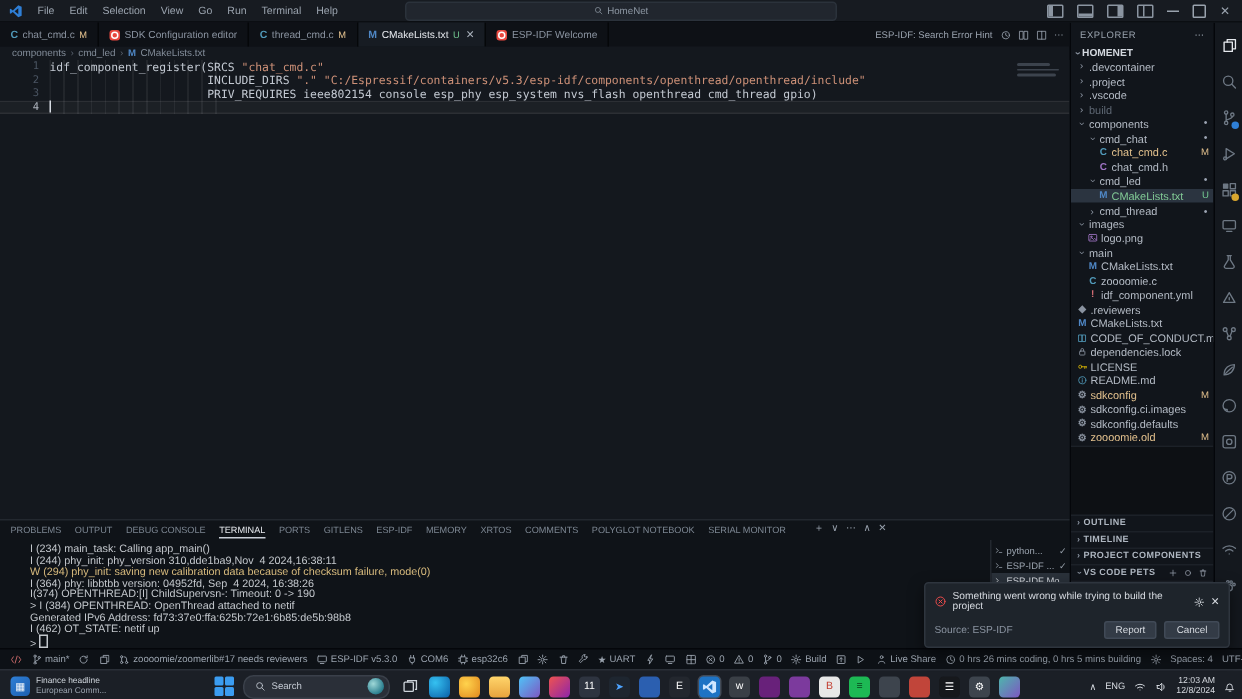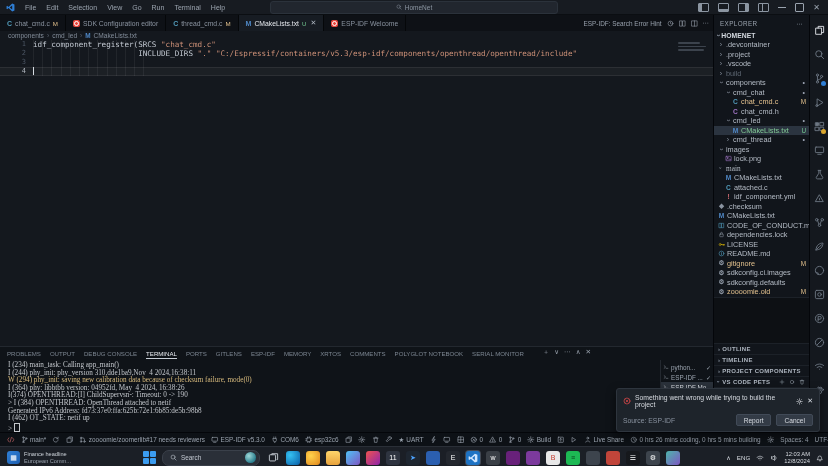--- a/index.html
+++ b/index.html
@@ -55,21 +55,21 @@
   .minimap{position:absolute;top:2px;right:3px;width:32px;height:40px}
   .minimap i{display:block;height:1.5px;background:#3c434d;margin-bottom:2px;border-radius:1px}
 
   
   .panel{height:85px;background:#0f1318;border-top:1px solid #23282f;display:flex;flex-direction:column;position:relative}
   .panel-tabs{height:13px;display:flex;align-items:center;gap:9px;padding:0 7px;font-size:6.1px;color:#7c8692;white-space:nowrap;overflow:hidden}
   .panel-tab{cursor:default;padding:1px 0}
   .panel-tab.active{color:#e6e9ee;border-bottom:1px solid #c9cfd7}
   .panel-actions{position:absolute;right:122px;top:1px;display:flex;gap:5px;font-size:6.6px;color:#98a1ad}
   .panel-body{flex:1;display:flex;min-height:0}
-  .term-out{flex:1;padding:2px 0 0 8px;font-family:Liberation Serif, serif;font-size:7.2px;line-height:7.6px;color:#c3c7cc;overflow:hidden}
+  .term-out{flex:1;padding:2px 0 0 20px;font-family:Liberation Sans, sans-serif;font-size:7.2px;line-height:7.6px;color:#c3c7cc;overflow:hidden}
   .term-line{white-space:pre}
   .term-line.warn{color:#d7ba7d}
   .cursor-term{display:inline-block;width:4px;height:7px;border:1px solid #c3c7cc;vertical-align:-1px;margin-left:2px}
   .term-list{width:52px;border-left:1px solid #23282f;padding-top:2px;font-size:6.3px;color:#9aa3ae}
   .term-row{display:flex;align-items:center;gap:2px;height:10px;padding:0 2px;white-space:nowrap;overflow:hidden}
   .term-row.selected{background:#2a313a;color:#d6dae0}
   .term-row .chk{margin-left:auto;font-size:6px;color:#9aa3ae}
 
   
   .sidebar{width:95px;background:#11151b;border-left:1px solid #04060a;display:flex;flex-direction:column;font-size:7.3px}
@@ -240,20 +240,21 @@
             <div class="code-line">
               <span class="gutter">1</span>
               <span class="code-text"><span>idf_component_register(SRCS </span><span class="seg-str">"chat_cmd.c"</span></span>
             </div>
             <div class="code-line">
               <span class="gutter">2</span>
               <span class="code-text"><span>                       INCLUDE_DIRS </span><span class="seg-str">"."</span><span> </span><span class="seg-str">"C:/Espressif/containers/v5.3/esp-idf/components/openthread/openthread/include"</span></span>
             </div>
             <div class="code-line">
               <span class="gutter">3</span>
+              <span class="code-text"><span>                       PRIV_REQUIRES ieee802154 console esp_phy esp_system nvs_flash openthread cmd_thread gpio)</span></span>
             </div>
             <div class="code-line current">
               <span class="gutter">4</span>
               <span class="code-text"></span>
               <span class="cursor-editor"></span>
             </div>
           </div>
         <div class="minimap">
             <i style="width:22px"></i>
             <i style="width:28px"></i>
@@ -281,21 +282,21 @@
             <span>∨</span>
             <span>⋯</span>
             <span>∧</span>
             <span>✕</span>
           </div>
         <div class="panel-body">
           <div class="term-out" id="term-out">
               <div class="term-line">I (234) main_task: Calling app_main()</div>
               <div class="term-line">I (244) phy_init: phy_version 310,dde1ba9,Nov  4 2024,16:38:11</div>
               <div class="term-line warn">W (294) phy_init: saving new calibration data because of checksum failure, mode(0)</div>
-              <div class="term-line">I (364) phy: libbtbb version: 04952fd, May  4 2024, 16:38:26</div>
+              <div class="term-line">I (364) phy: libbtbb version: 04952fd, Sep  4 2024, 16:38:26</div>
               <div class="term-line">I(374) OPENTHREAD:[I] ChildSupervsn-: Timeout: 0 -&gt; 190</div>
               <div class="term-line">&gt; I (384) OPENTHREAD: OpenThread attached to netif</div>
               <div class="term-line">Generated IPv6 Address: fd73:37e0:ffa:625b:72e1:6b85:de5b:98b8</div>
               <div class="term-line">I (462) OT_STATE: netif up</div>
               <div class="term-line">&gt;<span class="cursor-term"></span></div>
             </div>
           <div class="term-list" id="term-list">
               <div class="term-row">
                 <span class="ic">
                   <svg width="6" height="6" viewBox="0 0 16 16">
@@ -375,58 +376,58 @@
           <div class="tree-row" style="padding-left: 11px;">
             <span class="chev" style="transform: rotate(90deg);">›</span>
             <span>cmd_led</span>
             <span class="dot">•</span>
           </div>
           <div class="tree-row untracked selected" style="padding-left: 18px;">
             <span class="fic" style="color: rgb(79, 135, 197);">M</span>
             <span>CMakeLists.txt</span>
             <span class="gbadge" style="color: rgb(115, 201, 145);">U</span>
           </div>
-          <div class="tree-row" style="padding-left: 11px;">
+          <div class="tree-row" style="padding-left: 11px; align-items: flex-end;">
             <span class="chev">›</span>
             <span>cmd_thread</span>
             <span class="dot">•</span>
           </div>
           <div class="tree-row" style="padding-left: 4px;">
             <span class="chev" style="transform: rotate(90deg);">›</span>
             <span>images</span>
           </div>
           <div class="tree-row" style="padding-left: 11px;">
             <span class="ic" style="color:#a074c4">
               <svg width="7" height="7" viewBox="0 0 16 16">
                 <rect x="2" y="3" width="12" height="10" rx="1"></rect>
                 <circle cx="5.8" cy="6.5" r="1.1"></circle>
                 <path d="M3 11.5l3.5-3.5 2.7 2.7 1.8-1.8 2.5 2.6"></path>
               </svg>
             </span>
-            <span>lock.png</span>
-          </div>
-          <div class="tree-row" style="padding-left: 4px; font-family: Liberation Serif, serif;">
+            <span>logo.png</span>
+          </div>
+          <div class="tree-row" style="padding-left: 4px;">
             <span class="chev" style="transform: rotate(90deg);">›</span>
             <span>main</span>
           </div>
           <div class="tree-row" style="padding-left: 11px;">
             <span class="fic" style="color: rgb(79, 135, 197);">M</span>
             <span>CMakeLists.txt</span>
           </div>
           <div class="tree-row" style="padding-left: 11px;">
             <span class="fic" style="color: rgb(81, 154, 186);">C</span>
-            <span>attached.c</span>
+            <span>zoooomie.c</span>
           </div>
           <div class="tree-row" style="padding-left: 11px;">
             <span class="fic" style="color: rgb(211, 109, 116);">!</span>
             <span>idf_component.yml</span>
           </div>
           <div class="tree-row" style="padding-left: 4px;">
             <span class="fic" style="color: rgb(138, 147, 160);">◆</span>
-            <span>.checksum</span>
+            <span>.reviewers</span>
           </div>
           <div class="tree-row" style="padding-left: 4px;">
             <span class="fic" style="color: rgb(79, 135, 197);">M</span>
             <span>CMakeLists.txt</span>
           </div>
           <div class="tree-row" style="padding-left: 4px;">
             <span class="ic" style="color:#519aba">
               <svg width="7" height="7" viewBox="0 0 16 16">
                 <path d="M3 3h4.6v10H3zM8.4 3H13v10H8.4z"></path>
               </svg>
@@ -455,21 +456,21 @@
             <span class="ic" style="color:#519aba">
               <svg width="7" height="7" viewBox="0 0 16 16">
                 <circle cx="8" cy="8" r="5.5"></circle>
                 <path d="M8 7.2V11M8 5.2h.01"></path>
               </svg>
             </span>
             <span>README.md</span>
           </div>
           <div class="tree-row mod" style="padding-left: 4px;">
             <span class="fic" style="color: rgb(138, 147, 160);">⚙</span>
-            <span>gitignore</span>
+            <span>sdkconfig</span>
             <span class="gbadge" style="color: rgb(226, 192, 141);">M</span>
           </div>
           <div class="tree-row" style="padding-left: 4px;">
             <span class="fic" style="color: rgb(138, 147, 160);">⚙</span>
             <span>sdkconfig.ci.images</span>
           </div>
           <div class="tree-row" style="padding-left: 4px;">
             <span class="fic" style="color: rgb(138, 147, 160);">⚙</span>
             <span>sdkconfig.defaults</span>
           </div>

